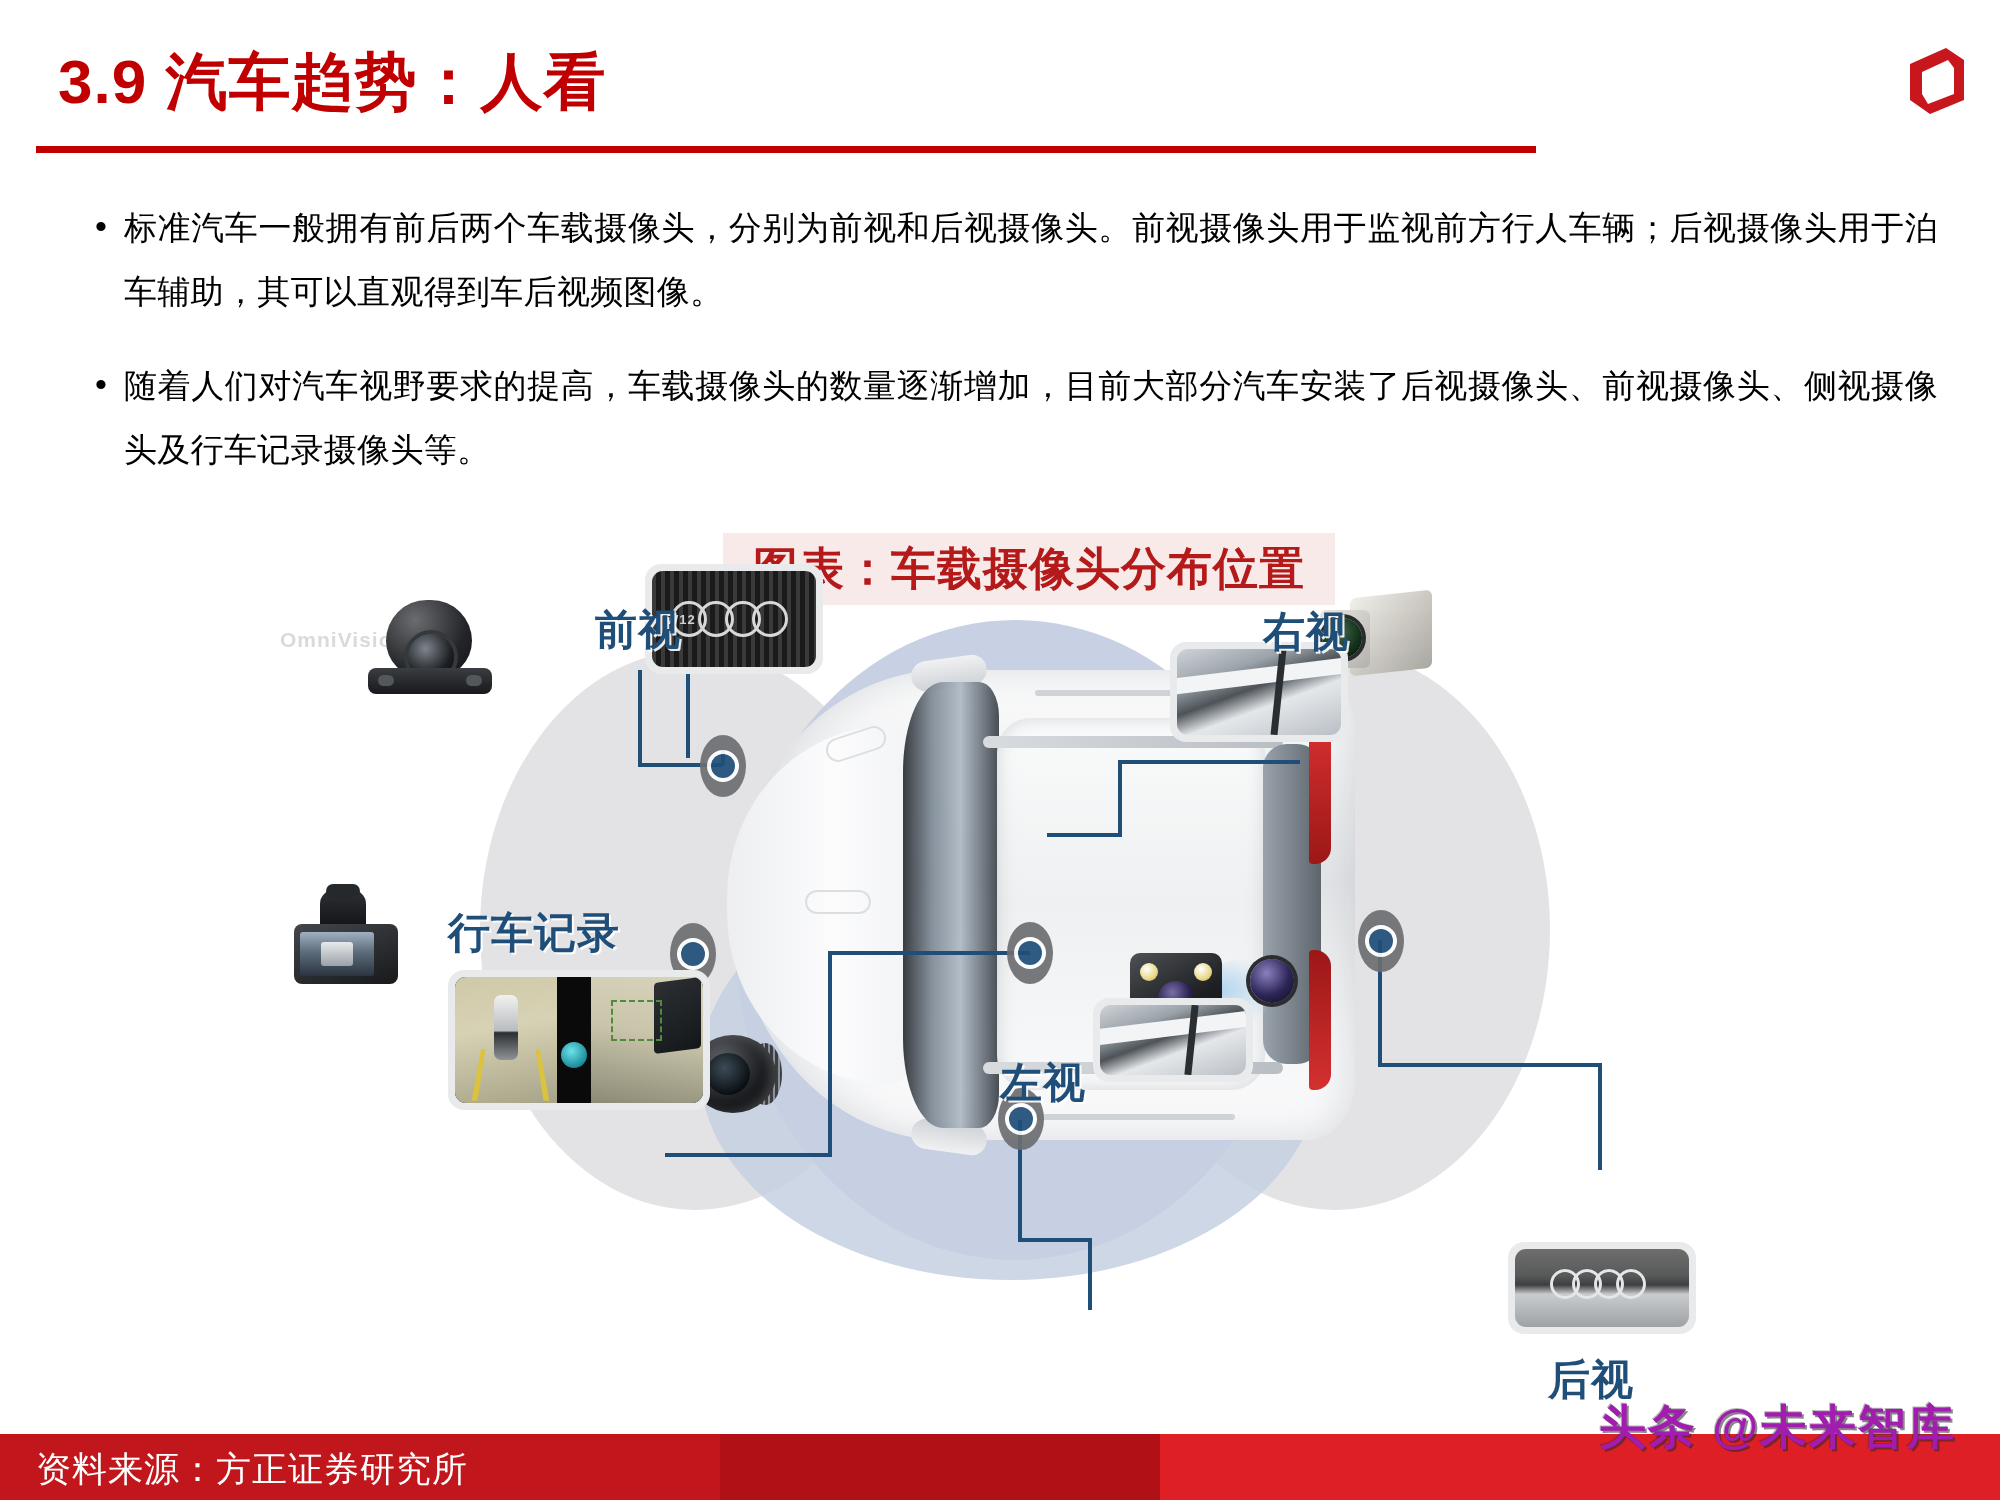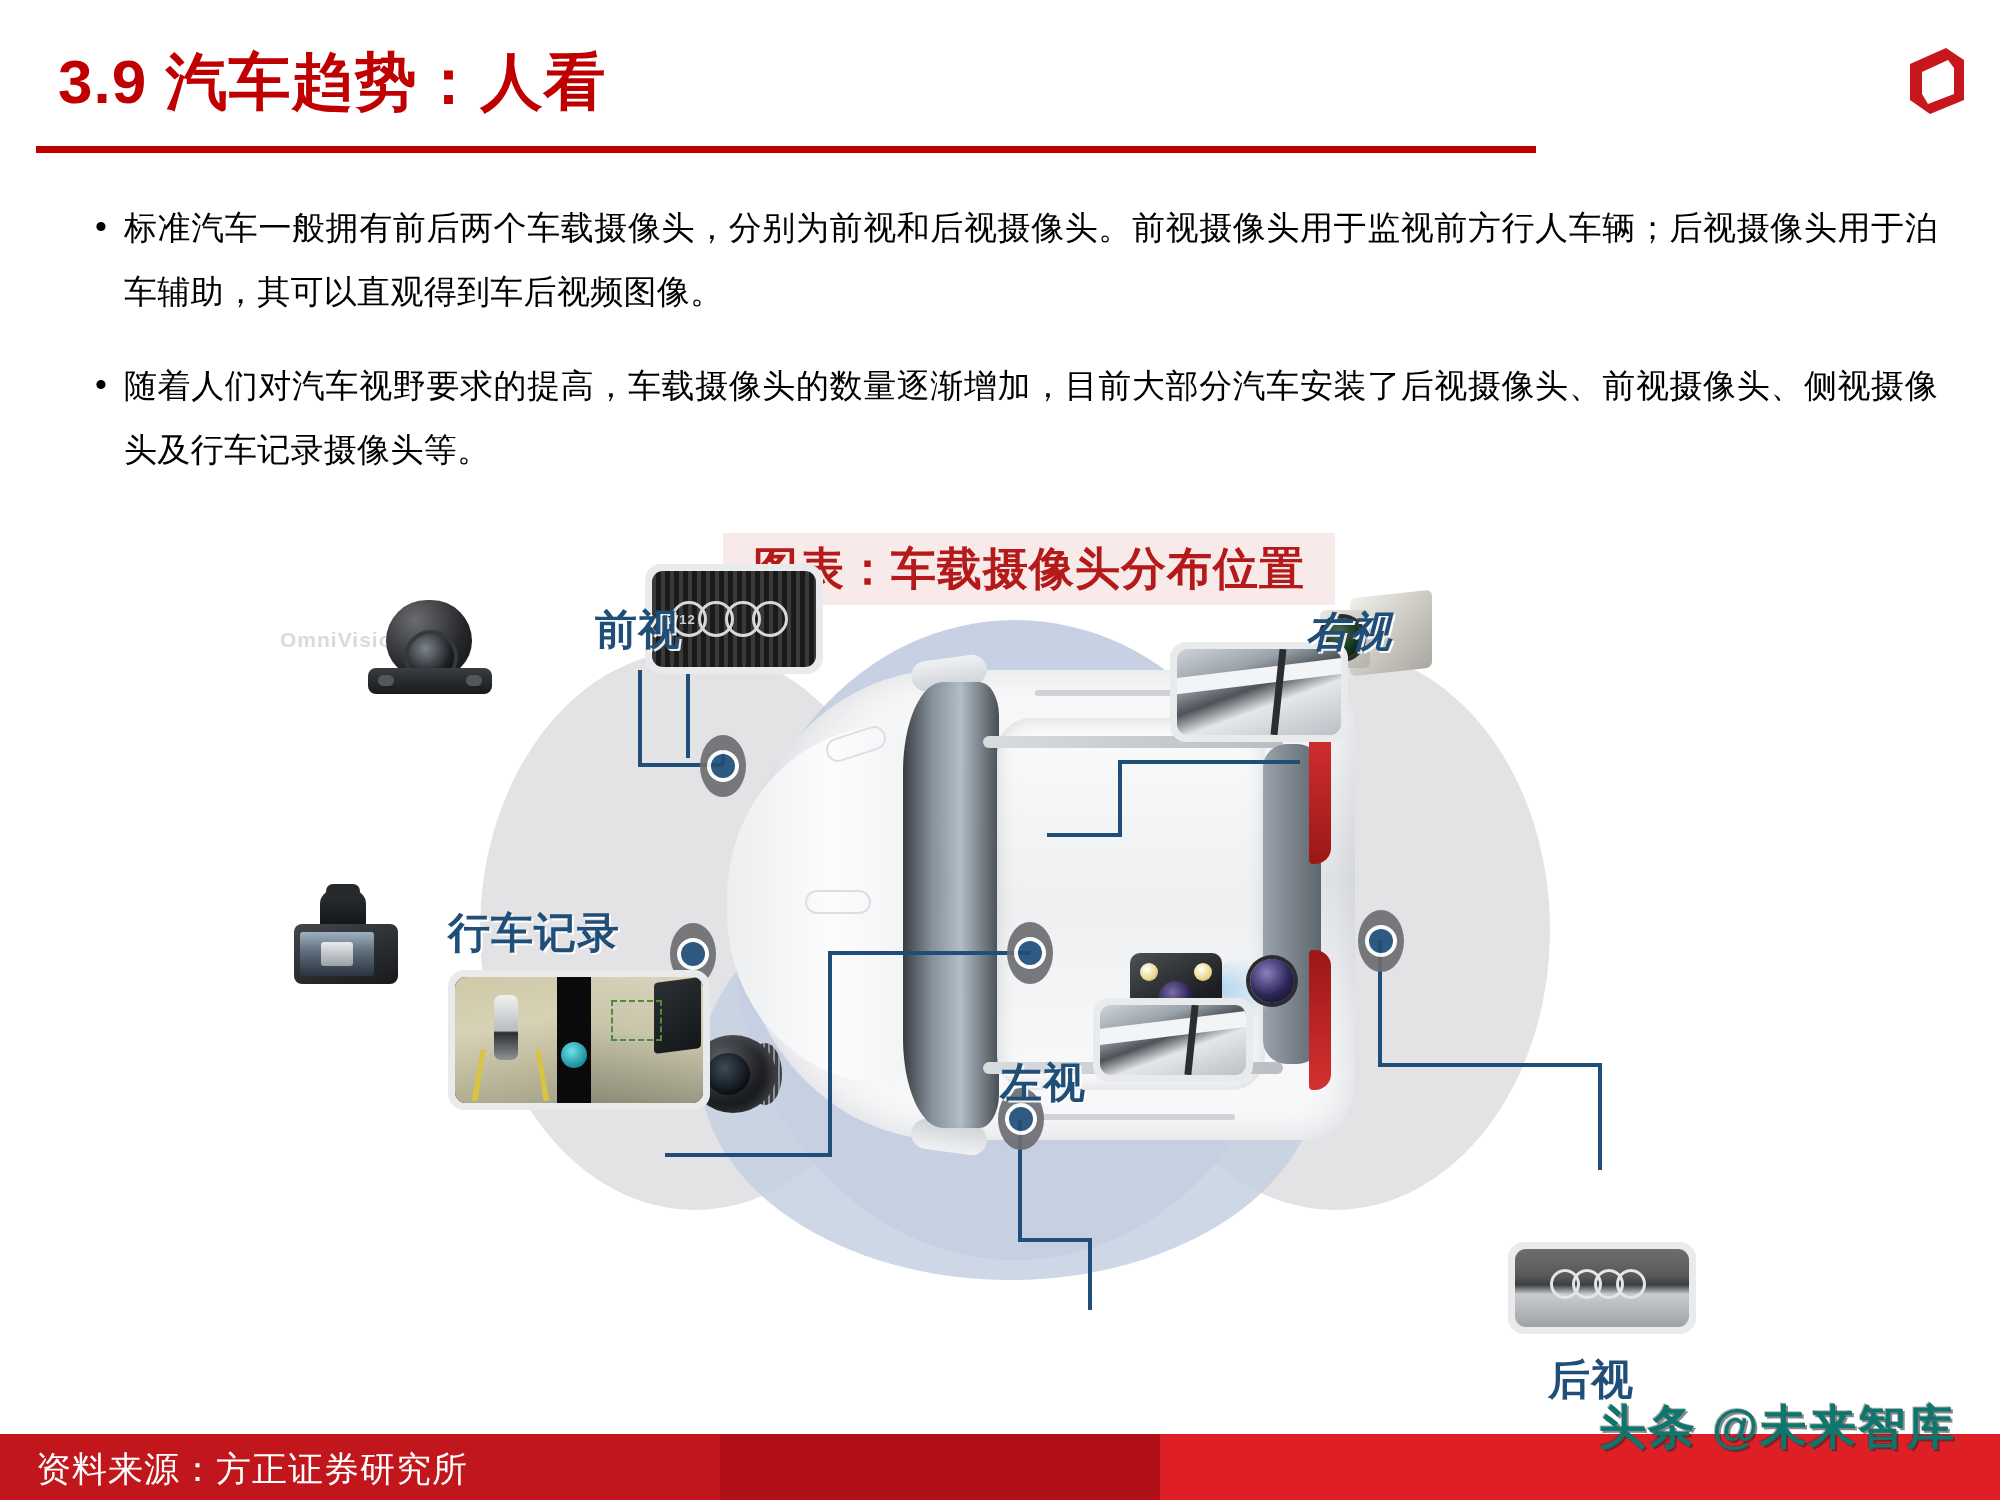--- a/index.html
+++ b/index.html
@@ -649,21 +649,21 @@
     font-size: 35px;
     color: #ffffff;
     letter-spacing: 1px;
   }
   .watermark {
     position: absolute;
     right: 44px;
     top: 1396px;
     font-size: 47px;
     font-weight: bold;
-    color: #0f766e;
+    color: #a21caf;
     letter-spacing: 2px;
     text-shadow:
       2px 2px 0 rgba(40,40,40,0.55),
       -1px -1px 0 rgba(40,40,40,0.35);
     white-space: nowrap;
   }
 </style>
 </head>
 <body>
 
@@ -817,21 +817,21 @@
         <div class="rings">
           <i></i>
             <i></i>
             <i></i>
             <i></i>
         </div>
       </div>
     </div>
 
     <div class="fig-label" style="left:595px;  top:-8px;">前视</div>
-    <div class="fig-label" style="left:1306px; top:-6px;font-style:italic;">右视</div>
+    <div class="fig-label" style="left:1263px; top:-6px;">右视</div>
     <div class="fig-label" style="left:448px;  top:295px;font-family:Liberation Mono, monospace;">行车记录</div>
     <div class="fig-label" style="left:1000px; top:445px;">左视</div>
     <div class="fig-label" style="left:1548px; top:742px;">后视</div>
 
   </div>
 
   <div class="footer-band"></div>
   <div class="footer-text">资料来源：方正证券研究所</div>
   <div class="watermark">头条 @未来智库</div>
 

